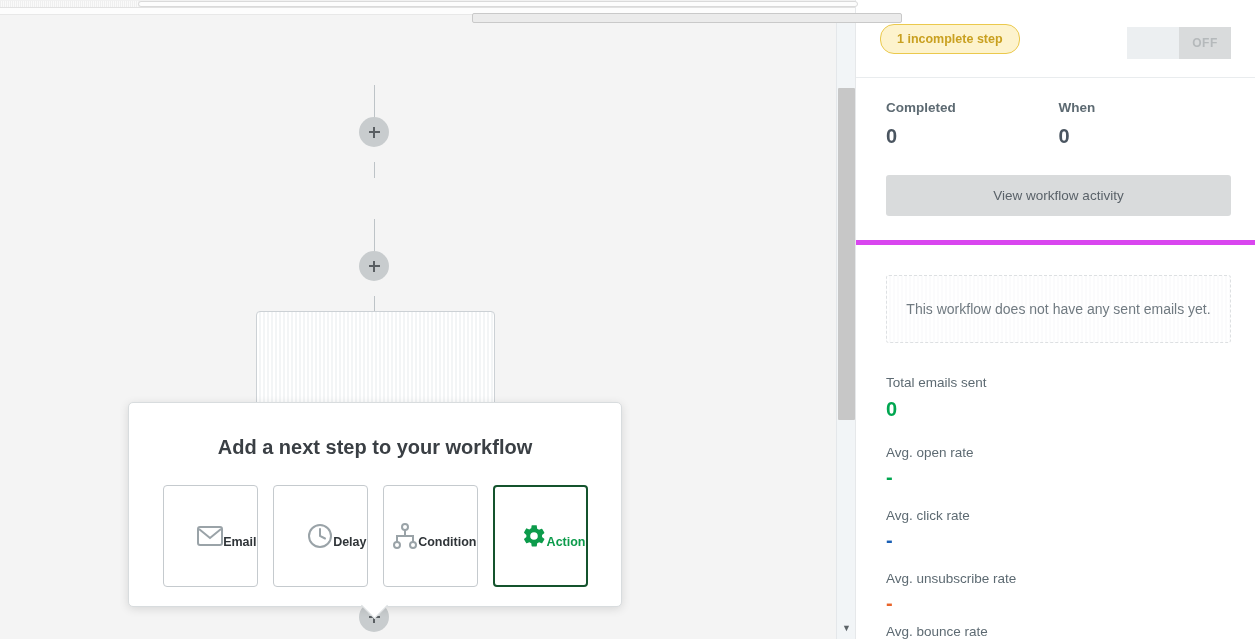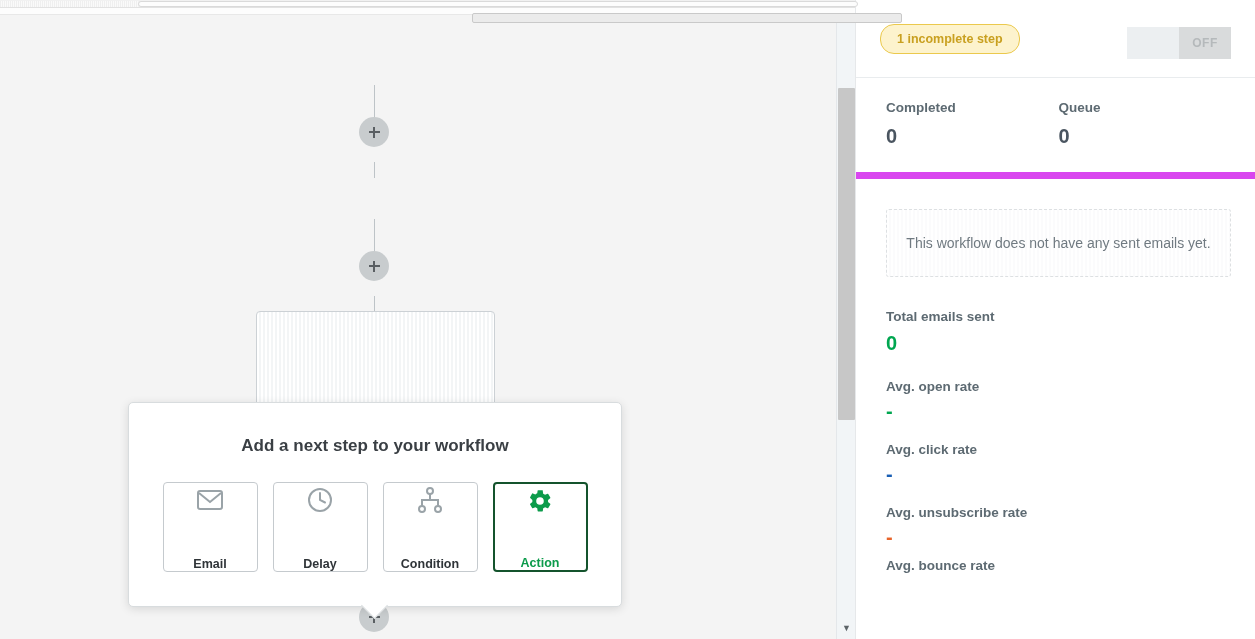--- a/index.html
+++ b/index.html
@@ -172,39 +172,39 @@
     bottom: -9px;
     margin-left: -10px;
     width: 18px; height: 18px;
     background: #ffffff;
     border-right: 1px solid #d8dcde;
     border-bottom: 1px solid #d8dcde;
     transform: rotate(45deg);
   }
   .popup-title {
     text-align: center;
-    font-size: 17px;
+    font-size: 20px;
     font-weight: bold;
     color: #3a3f44;
     margin-top: 33px;
   }
   .popup-options {
     display: flex;
     justify-content: center;
     gap: 15px;
     margin-top: 26px;
   }
   .opt-card {
-    width: 95px; height: 90px;
+    width: 95px; height: 102px;
     border: 1px solid #c5cace;
     border-radius: 4px;
     display: flex;
-    flex-direction: column;
+    flex-direction: row;
     align-items: center;
-    justify-content: space-between;
+    justify-content: flex-end;
     cursor: pointer;
     background: #fff;
   }
   .opt-card .opt-icon {
     height: 34px;
     display: flex;
     align-items: center;
     justify-content: center;
   }
   .opt-card .opt-label {
@@ -293,21 +293,21 @@
     align-items: center;
     justify-content: center;
     font-size: 12px;
     font-weight: bold;
     color: #b5b9bb;
     letter-spacing: 0.5px;
   }
 
   .stats-block {
     padding: 22px 24px 0 30px;
-    border-bottom: 7px solid #d946ef;
+    border-bottom: 5px solid #d946ef;
     padding-bottom: 24px;
   }
   .stats-row {
     display: flex;
   }
   .stat-col { width: 188px; }
   .stat-label {
     font-size: 13.5px;
     font-weight: bold;
     color: #5d6a72;
@@ -342,21 +342,21 @@
     border: 1px dashed #dde0e2;
     border-radius: 3px;
     text-align: center;
     font-size: 14px;
     color: #707a81;
     background:
       repeating-linear-gradient(90deg,#ffffff 0 2px,#fbfbfc 2px 4px);
   }
   .metric-label {
     font-size: 13.5px;
-    font-weight: bold;
+    font-weight: normal;
     color: #5d6a72;
   }
   .metric-sent-value {
     font-size: 20px;
     font-weight: bold;
     color: #00a650;
     margin-top: 8px;
   }
   .metric-grid {
     display: flex;
@@ -470,24 +470,25 @@
       </div>
     </div>
 
     <div class="stats-block">
       <div class="stats-row">
         <div class="stat-col">
           <div class="stat-label">Completed</div>
           <div class="stat-value">0</div>
         </div>
         <div class="stat-col">
-          <div class="stat-label">Queue</div>
+          <div class="stat-label">When</div>
           <div class="stat-value">0</div>
         </div>
       </div>
+      <button class="btn-wide">View workflow activity</button>
     </div>
 
     <div class="report-block">
       <div class="empty-emails">This workflow does not have any sent emails yet.</div>
 
       <div style="margin-top:32px;">
         <div class="metric-label">Total emails sent</div>
         <div class="metric-sent-value">0</div>
       </div>
 

